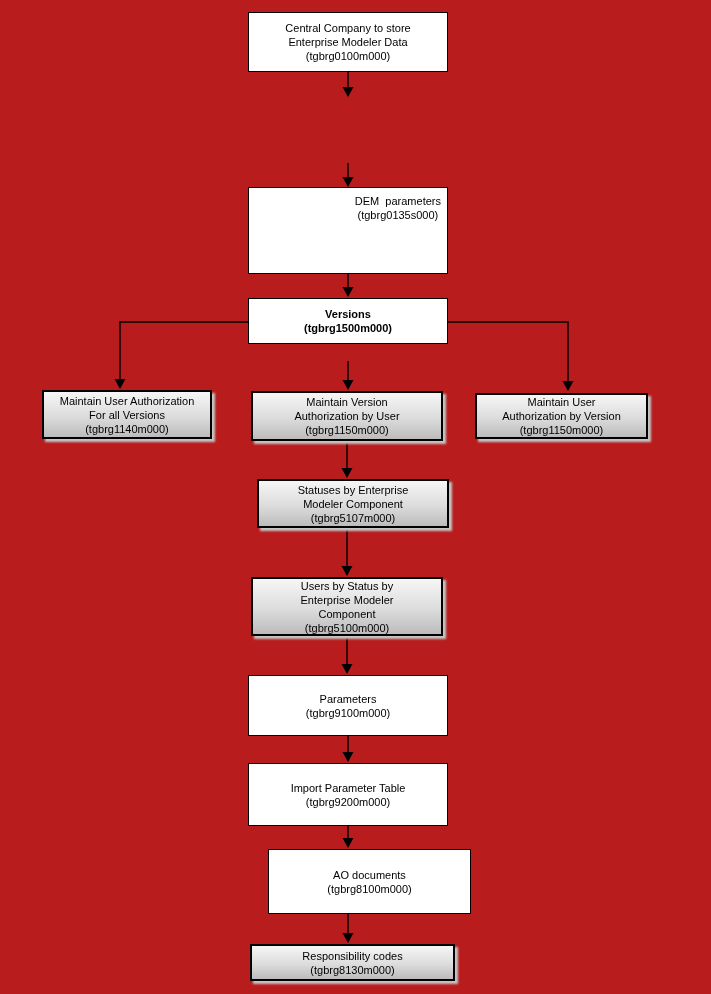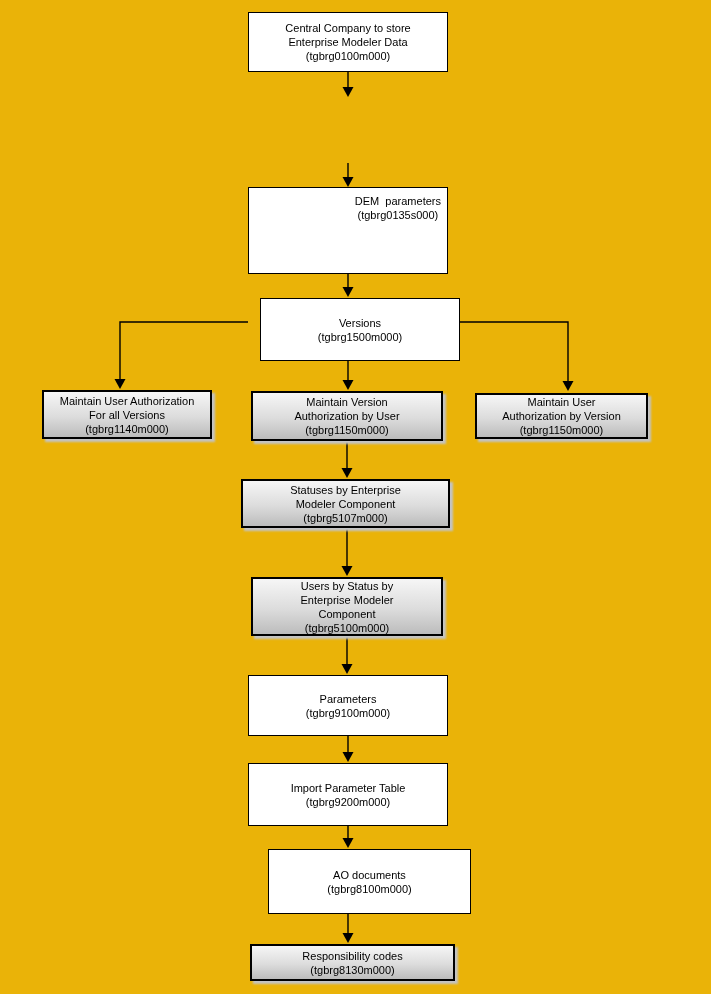--- a/index.html
+++ b/index.html
@@ -3,21 +3,21 @@
 <meta charset="utf-8">
 <style>
   * { margin: 0; padding: 0; box-sizing: border-box; }
   html, body { background: #ffffff; }
   body { font-family: "Liberation Sans", sans-serif; color: #000; }
 
   .canvas {
     position: relative;
     width: 711px;
     height: 994px;
-    background: #eab308;
+    background: #b91c1c;
     overflow: hidden;
   }
 
   svg.connectors {
     position: absolute;
     left: 0; top: 0;
     width: 711px; height: 994px;
     pointer-events: none;
   }
   svg.connectors path { fill: none; stroke: #000; stroke-width: 1.4px; }
@@ -45,25 +45,25 @@
   .node.gray {
     border: 2px solid #000000;
     background: linear-gradient(180deg, #f6f6f6 0%, #dcdcdc 55%, #bcbcbc 100%);
     box-shadow: 3px 3px 2px #c4c4c4;
   }
 
   
   #n-central        { left: 248px; top: 12px;  width: 200px; height: 60px; }
   #n-components     { left: 248px; top: 98px;  width: 200px; height: 65px; }
   #n-dem            { left: 248px; top: 187px; width: 200px; height: 87px; justify-content: flex-end; }
-  #n-versions       { left: 260px; top: 298px; width: 200px; height: 63px; }
+  #n-versions       { left: 248px; top: 298px; width: 200px; height: 46px; font-weight: bold; }
   #n-maintain-all   { left: 42px;  top: 390px; width: 170px; height: 49px; }
   #n-maintain-vbyu  { left: 251px; top: 391px; width: 192px; height: 50px; }
   #n-maintain-ubyv  { left: 475px; top: 393px; width: 173px; height: 46px; }
-  #n-statuses       { left: 241px; top: 479px; width: 209px; height: 49px; }
+  #n-statuses       { left: 257px; top: 479px; width: 192px; height: 49px; }
   #n-usersbystatus  { left: 251px; top: 577px; width: 192px; height: 59px; }
   #n-parameters     { left: 248px; top: 675px; width: 200px; height: 61px; }
   #n-import         { left: 248px; top: 763px; width: 200px; height: 63px; }
   #n-aodocs         { left: 246px; top: 849px; width: 203px; height: 65px; margin-left: 22px; }
   #n-respcodes      { left: 250px; top: 944px; width: 205px; height: 37px; }
 </style>
 </head>
 <body>
 
 <div class="canvas">

